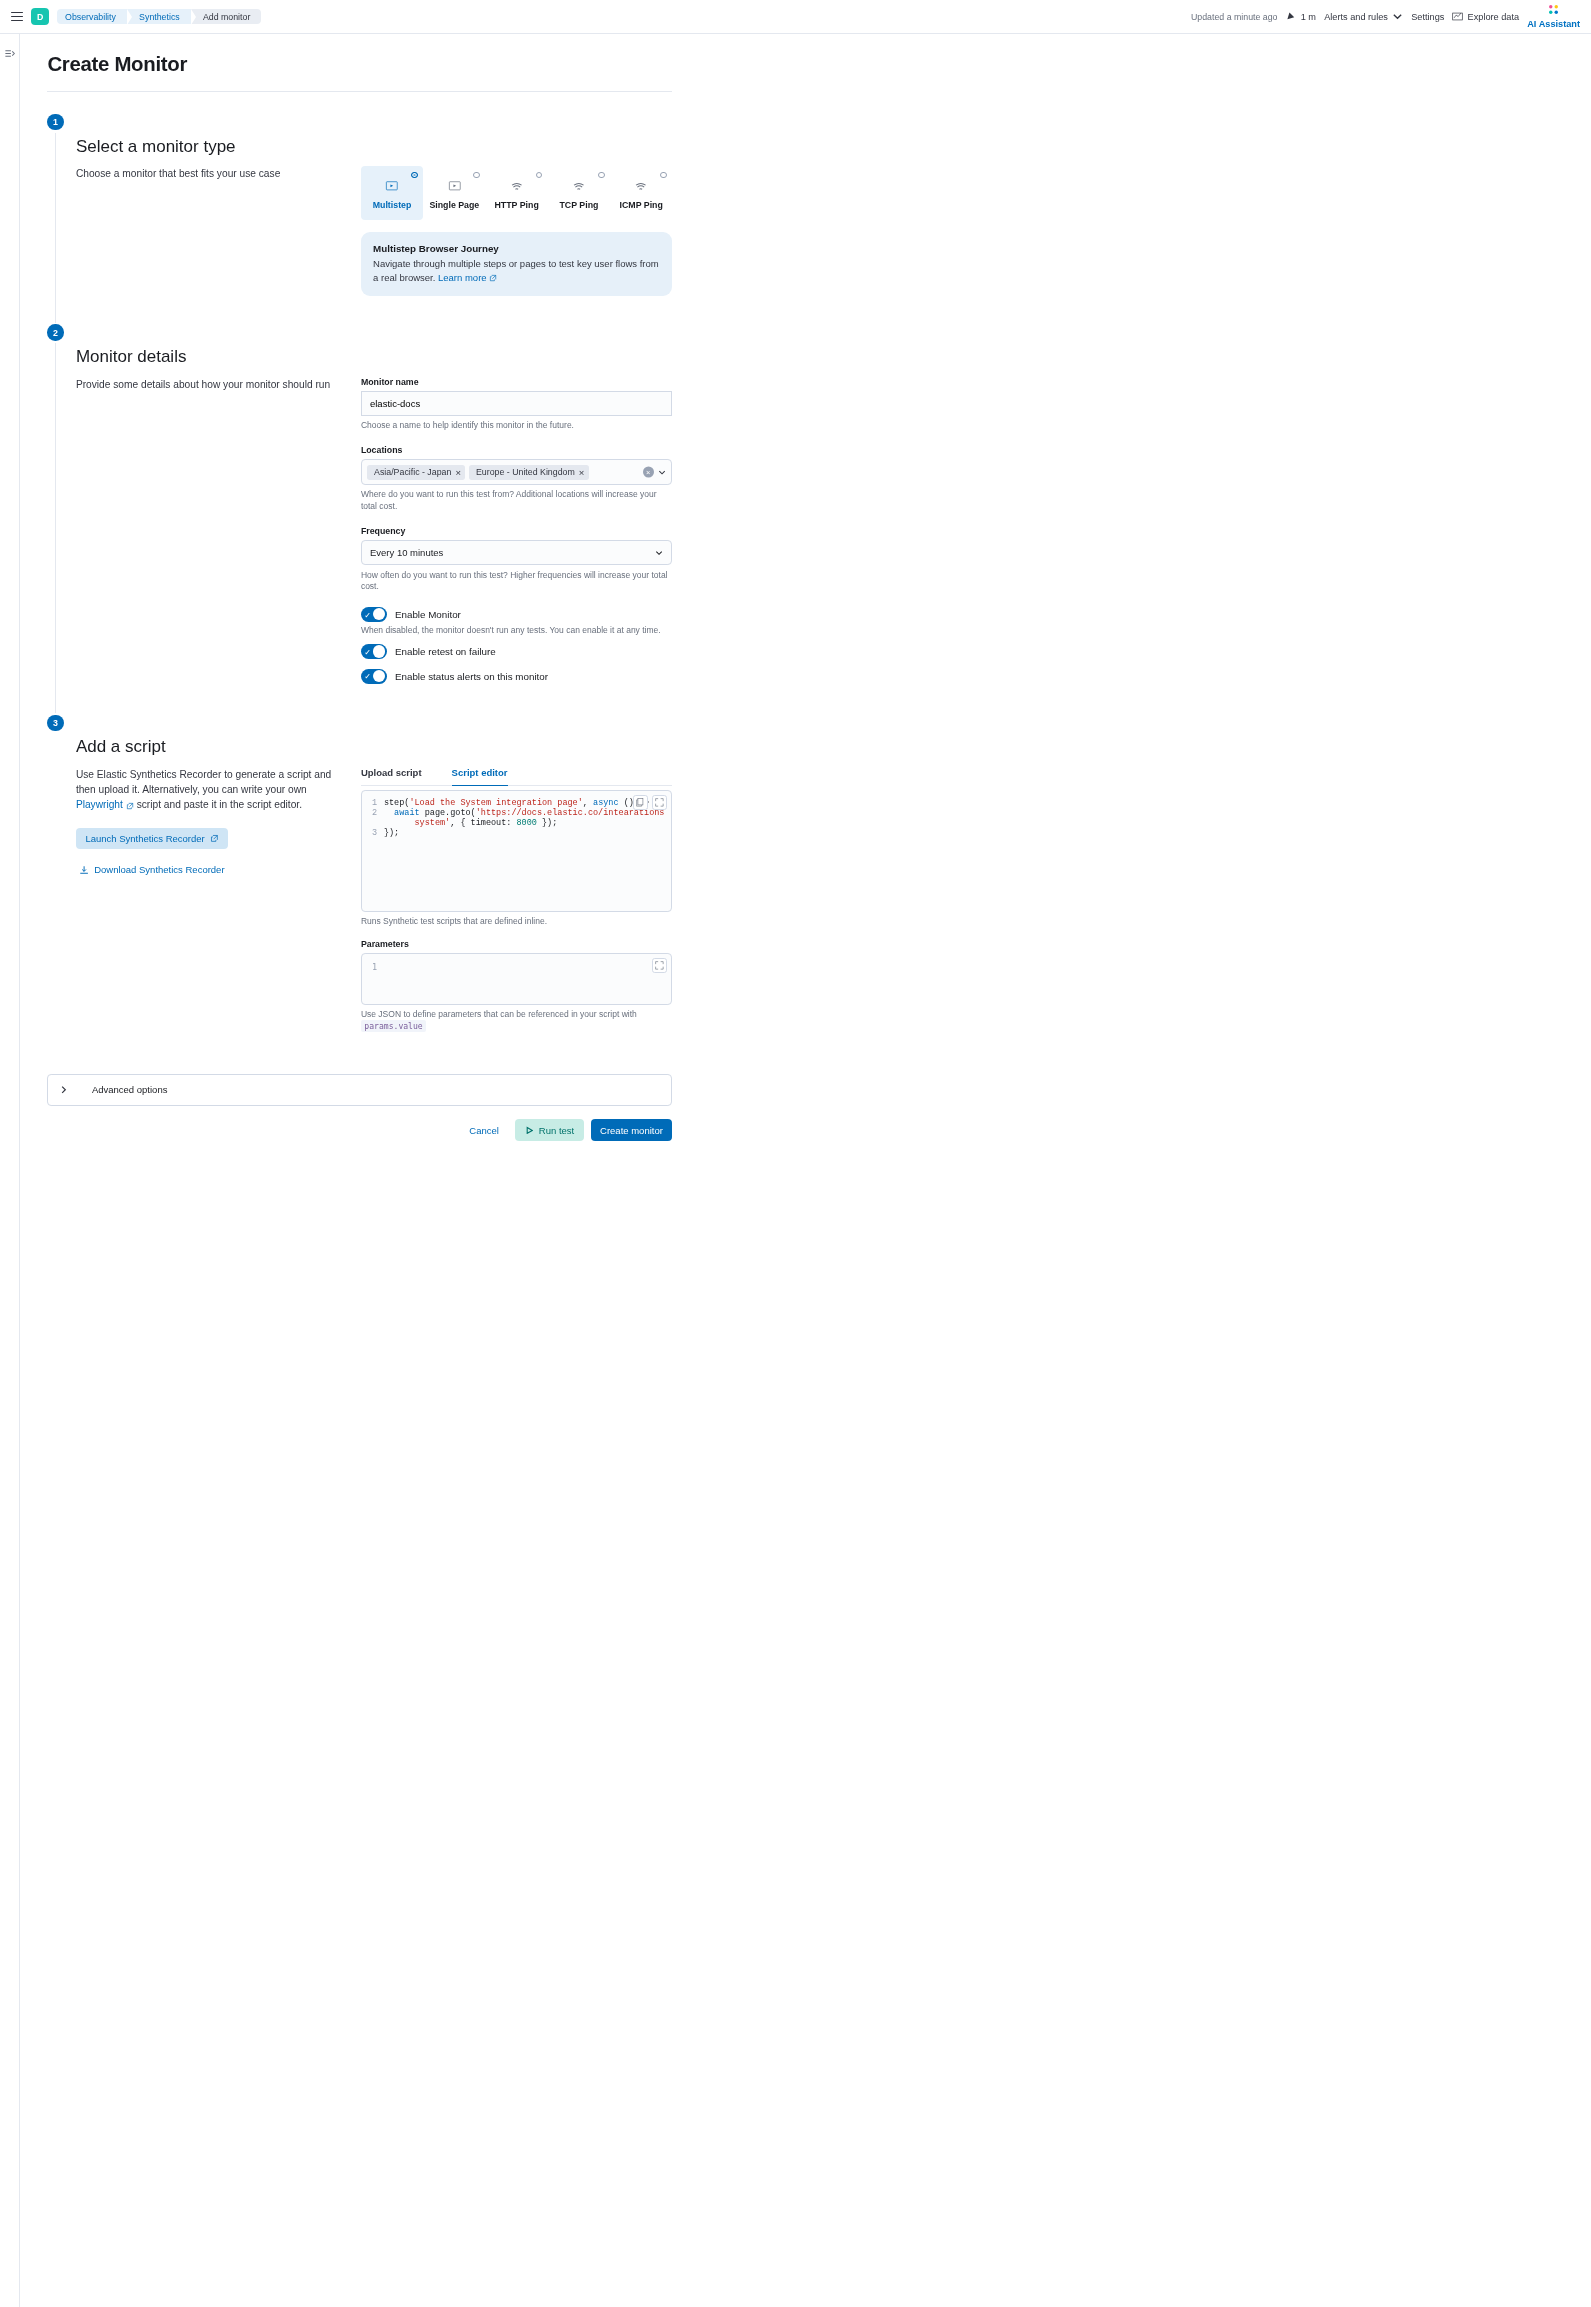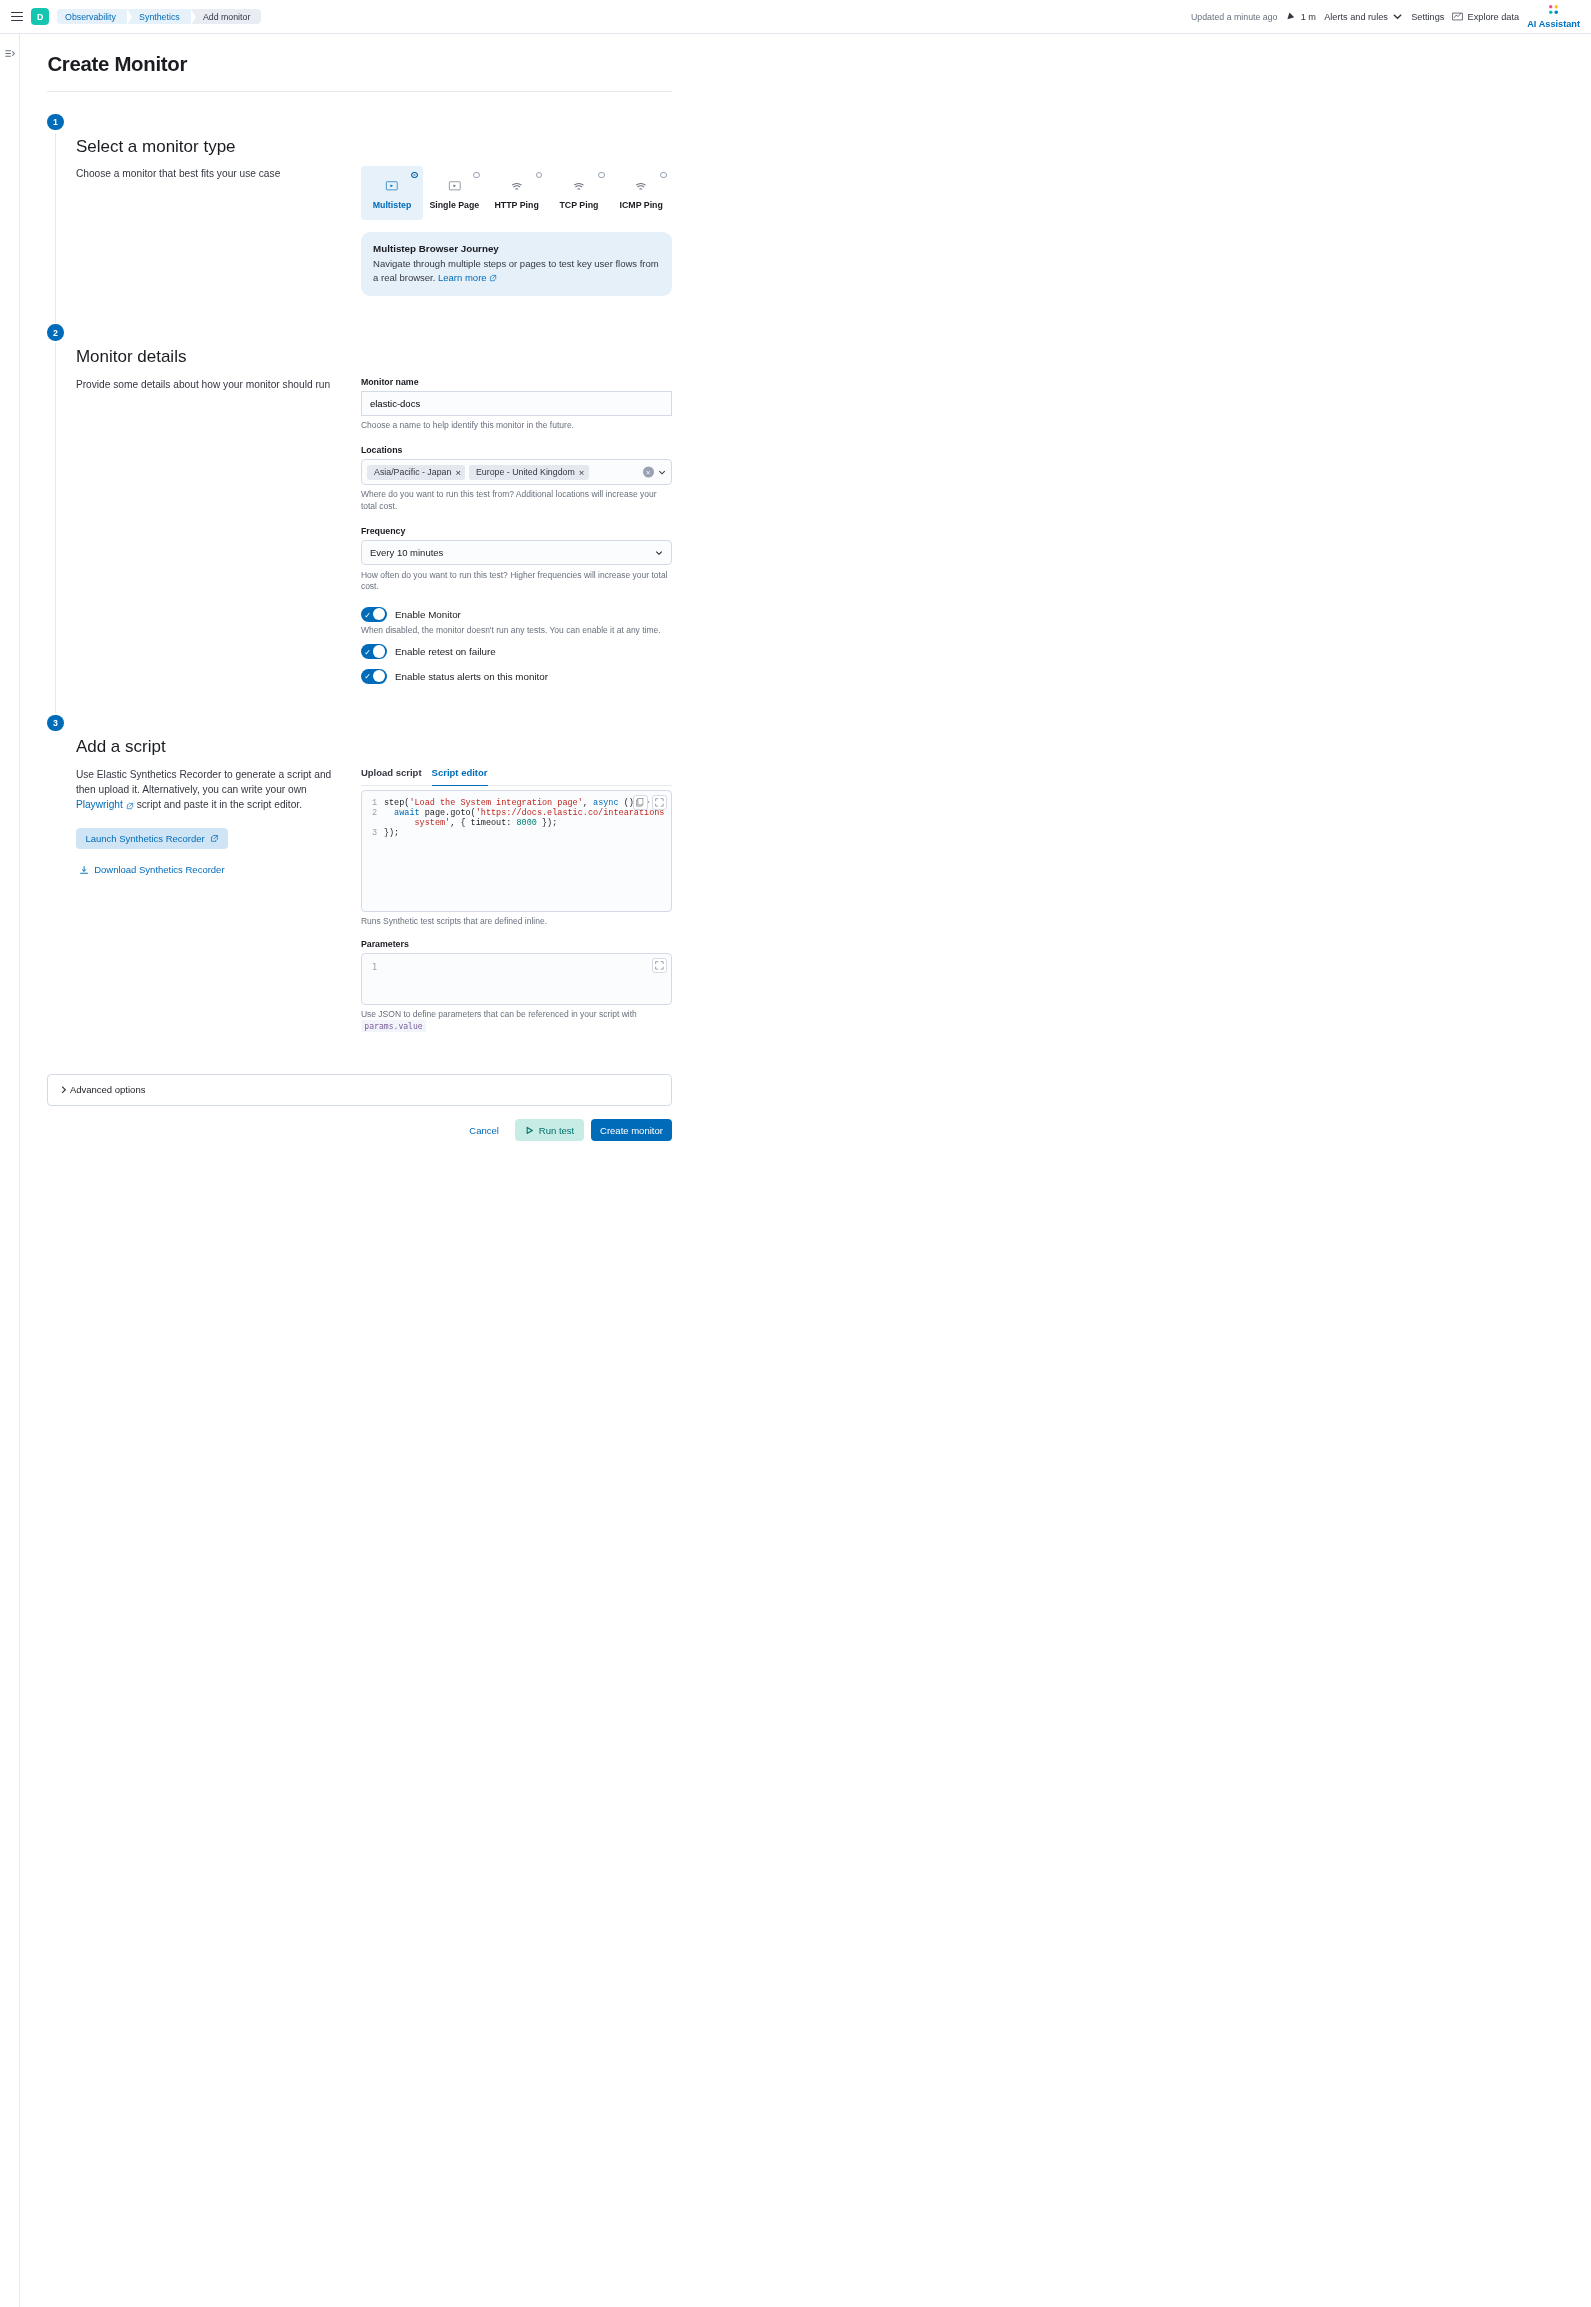--- a/index.html
+++ b/index.html
@@ -150,21 +150,21 @@
 
   
   .playwright-link{ color:#006bb8; text-decoration:none;}
   .btn{
     display:inline-flex; align-items:center; gap:5.4px; padding:5.4px 9.5px; border-radius:4.1px;
     font-size:9.5px; font-weight:500; cursor:pointer; border:none;
   }
   .btn-launch{ background:#cfe5f5; color:#006bb8;}
   .link-btn{ display:inline-flex; gap:5.4px; color:#006bb8; font-size:9.5px; align-items:center; cursor:pointer; padding:5.4px 2.7px;}
 
-  .tabs{ display:flex; gap:10px; border-bottom:0.7px solid #e4e8ef;}
+  .tabs{ display:flex; gap:30px; border-bottom:0.7px solid #e4e8ef;}
   .tab{ padding:0 0 6.8px; font-size:9.5px; font-weight:700; color:#343741; cursor:pointer;}
   .tab.active{ color:#006bb8; border-bottom:1.4px solid #006bb8; margin-bottom:-0.7px;}
 
   .code-box{
     border:0.7px solid #d3dae6; border-radius:4.1px; background:#fbfcfd; margin-top:4.1px; position:relative;
     font-family: "SFMono-Regular", Consolas, "Liberation Mono", Menlo, monospace; font-size:8.5px;
     padding: 6.8px 0;
     min-height: 122px;
   }
   .code-toolbar{ position:absolute; top:4.1px; right:4.1px; display:flex; gap:4.1px;}
@@ -176,21 +176,21 @@
   .tok-kw{ color:#006bb8;}
   .tok-num{ color:#017d73;}
   .params-box{
     border:0.7px solid #d3dae6; border-radius:4.1px; background:#fbfcfd; position:relative;
     font-family: monospace; font-size:8.5px; padding:8.1px 0; min-height:52px;
   }
   code.inline{ background:#f1f4fa; padding:0.7px 3.4px; border-radius:2px; font-size:8.1px; color:#7c609c;}
 
   
   .adv{
-    border:0.7px solid #d3dae6; border-radius:4.1px; padding:9.5px 11px; display:flex; align-items:center; gap:1px;
+    border:0.7px solid #d3dae6; border-radius:4.1px; padding:9.5px 11px; display:flex; align-items:center; gap:23px;
     margin-top: 13.6px; cursor:pointer;
   }
   .footer-actions{ display:flex; justify-content:flex-end; gap:6.8px; margin-top:13.6px; align-items:center;}
   .btn-text{ background:transparent; color:#006bb8; font-weight:500;}
   .btn-run{ background:#c7ece5; color:#00726b; font-weight:500;}
   .btn-primary{ background:#006bb8; color:#fff; font-weight:500;}
 
   .ext-icon{ display:inline-block; vertical-align:middle;}
   svg{ display:block;}
 </style>

